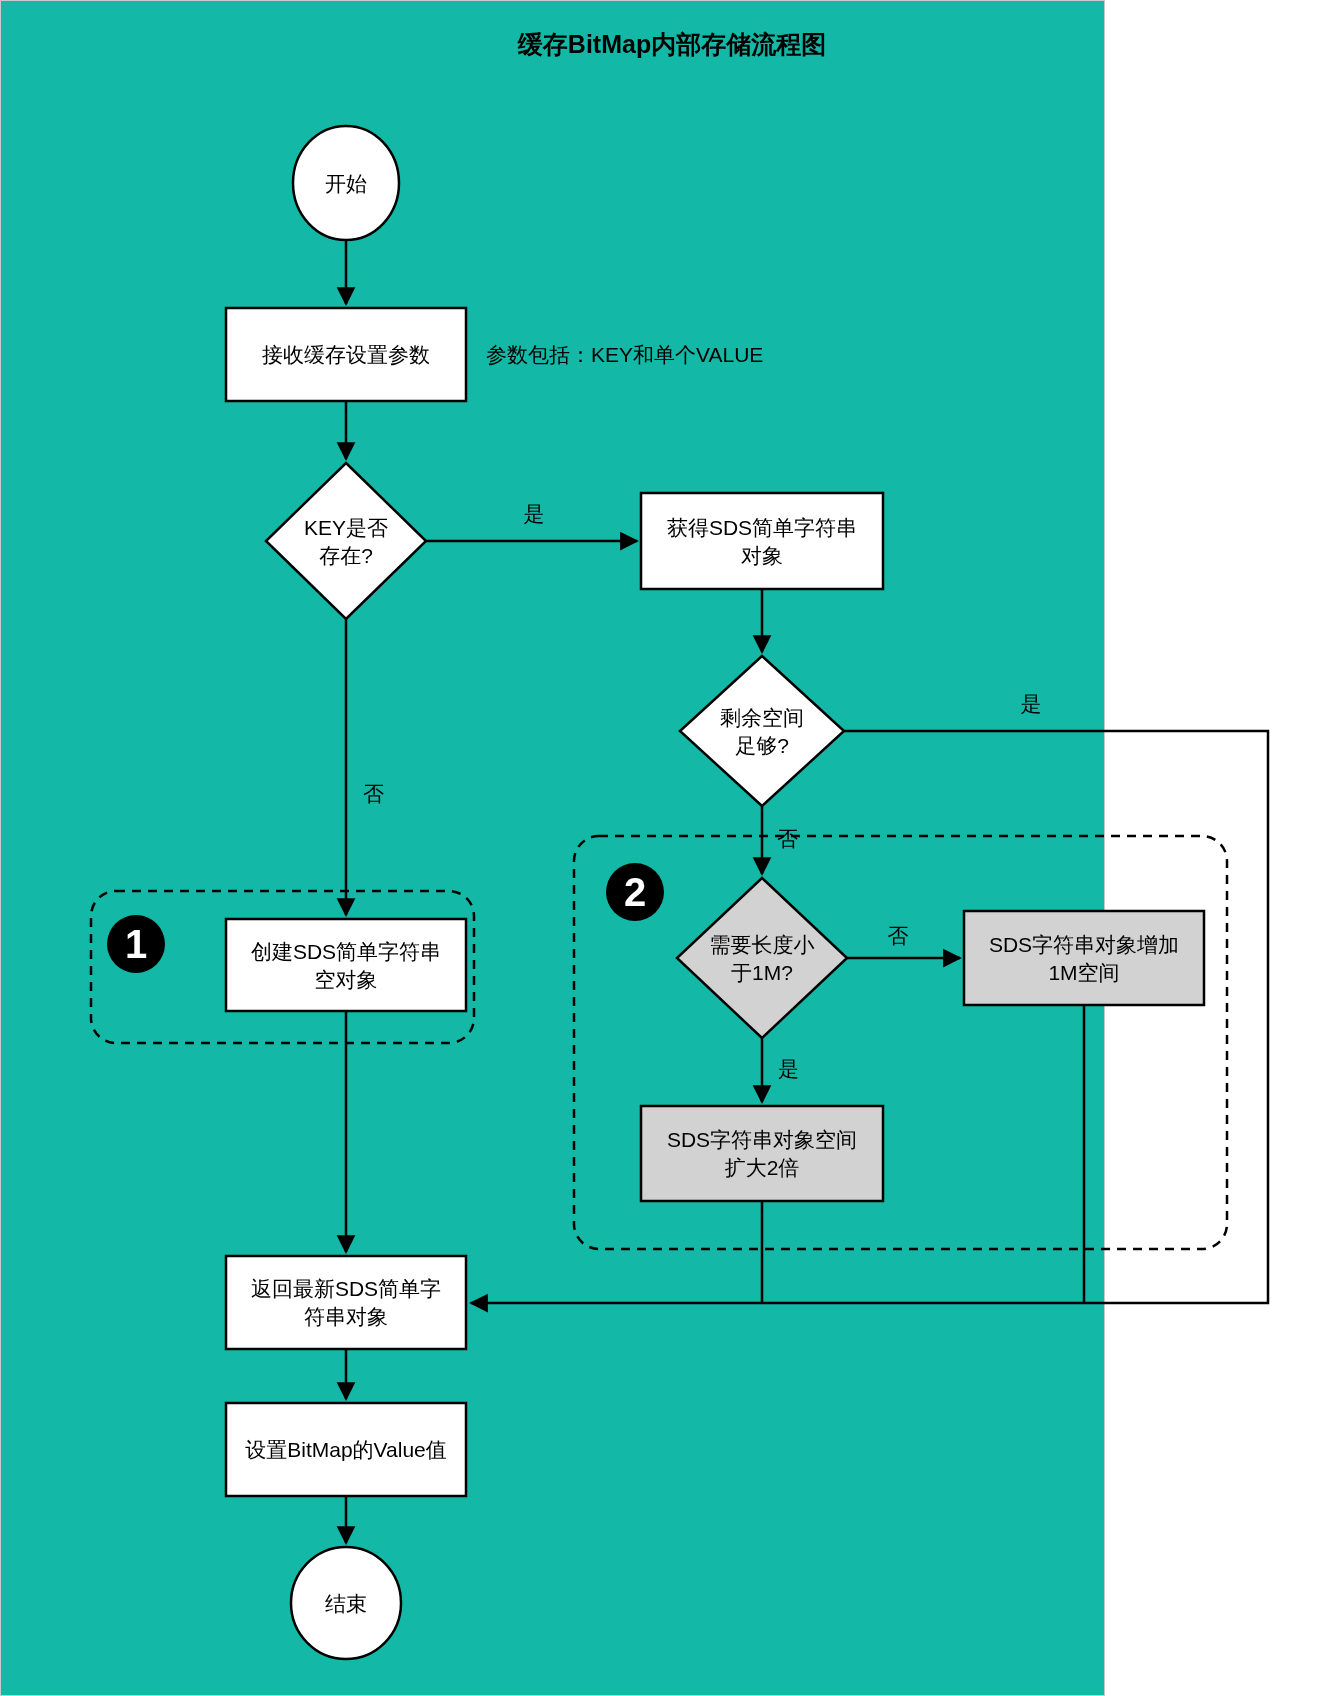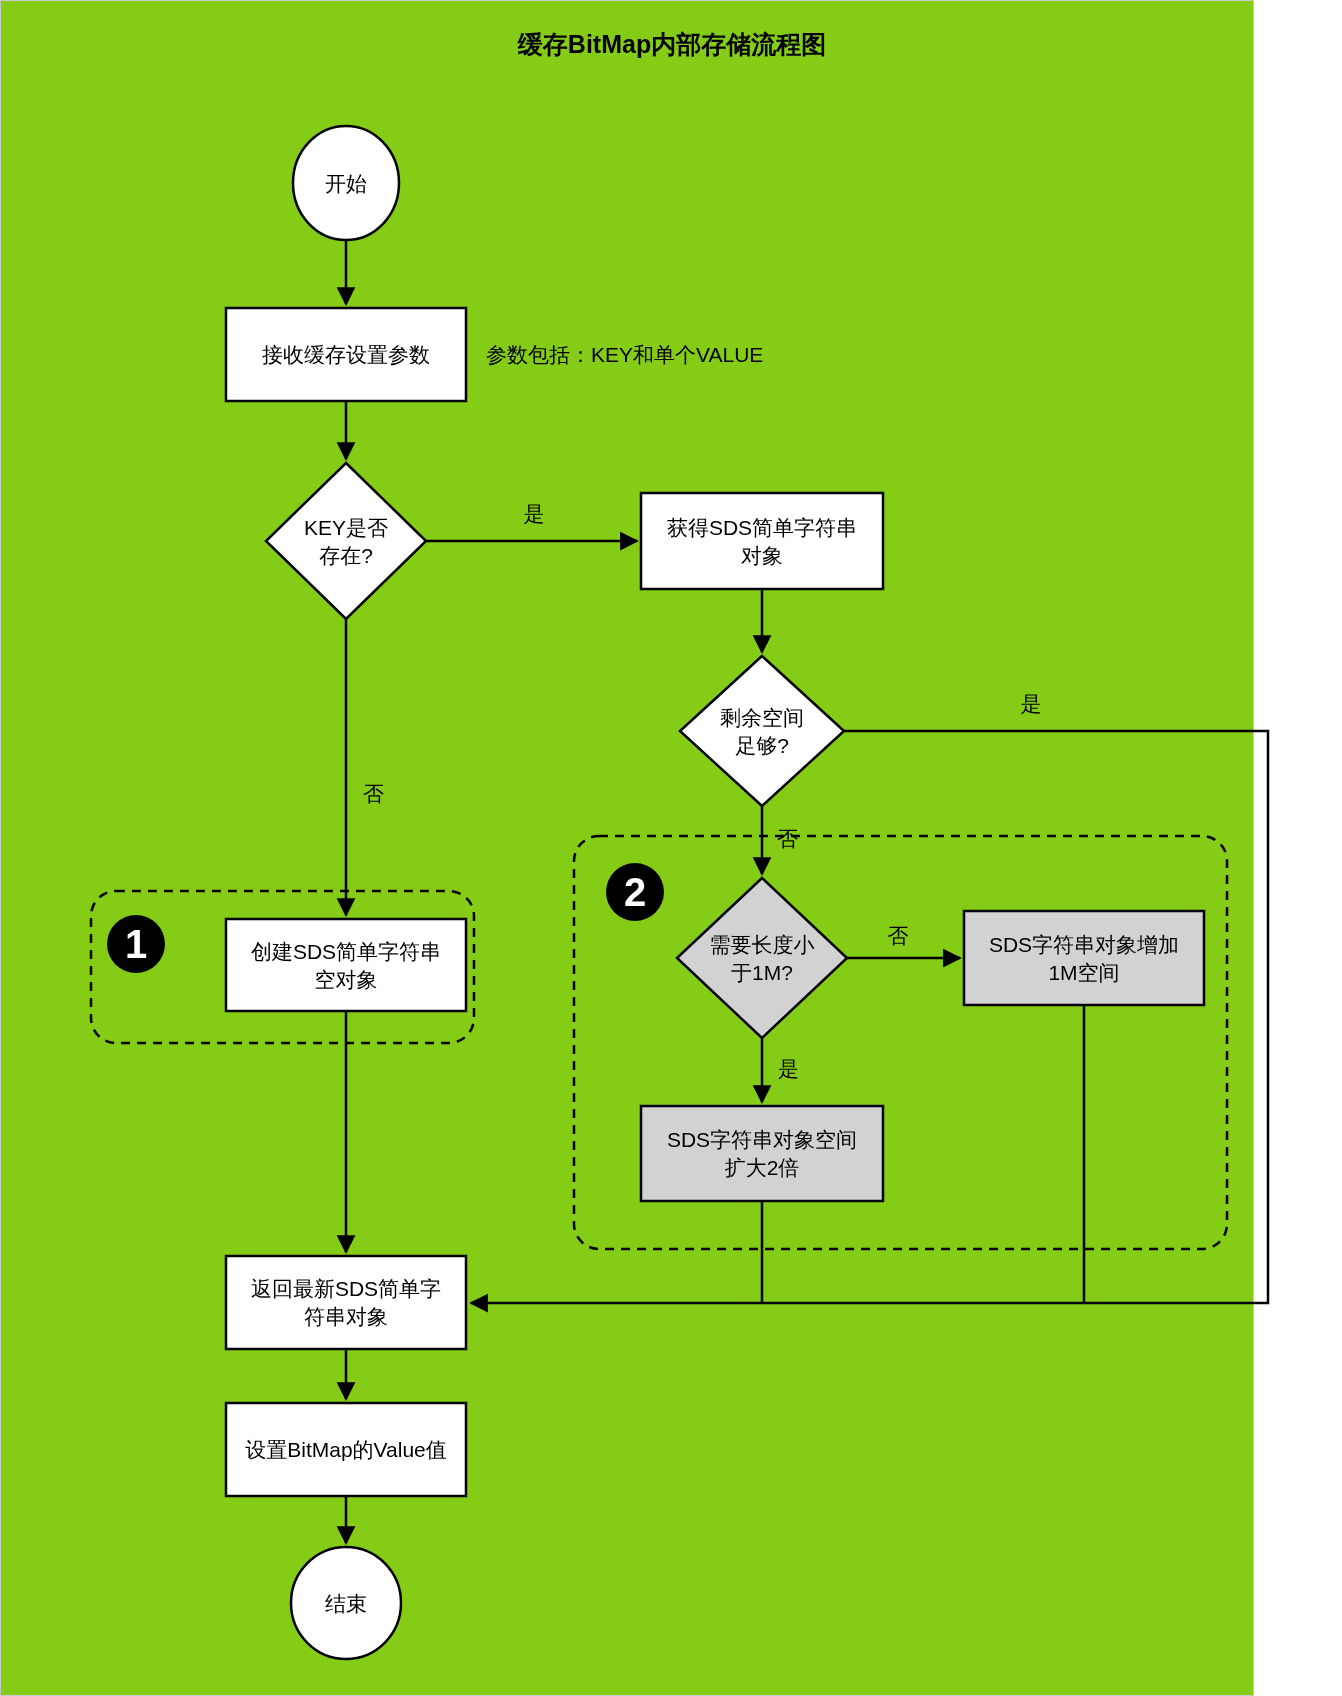--- a/index.html
+++ b/index.html
@@ -1,19 +1,19 @@
 <!DOCTYPE html>
 <html><head>
 <meta charset="utf-8">
 <style>
   html,body{margin:0;padding:0;background:#ffffff;}
   .page{
     position:relative;
-    width:1254px;height:1696px;
-    background:#84cc16;
+    width:1105px;height:1696px;
+    background:#14b8a6;
     border:1px solid #c9c9c9;
     box-sizing:border-box;
     font-family:"Liberation Sans", sans-serif;
   }
   svg{display:block;}
   text{
     font-family:"Liberation Sans", sans-serif;
     fill:#000000;
     font-size:21px;
   }

